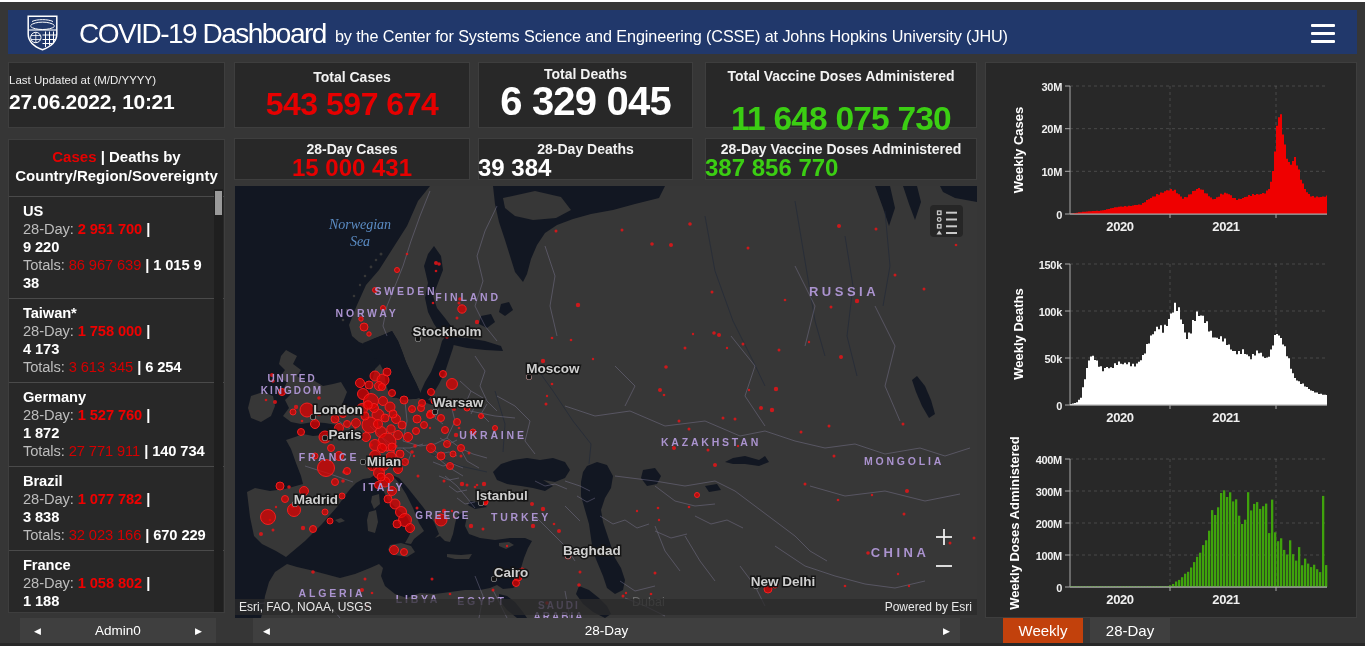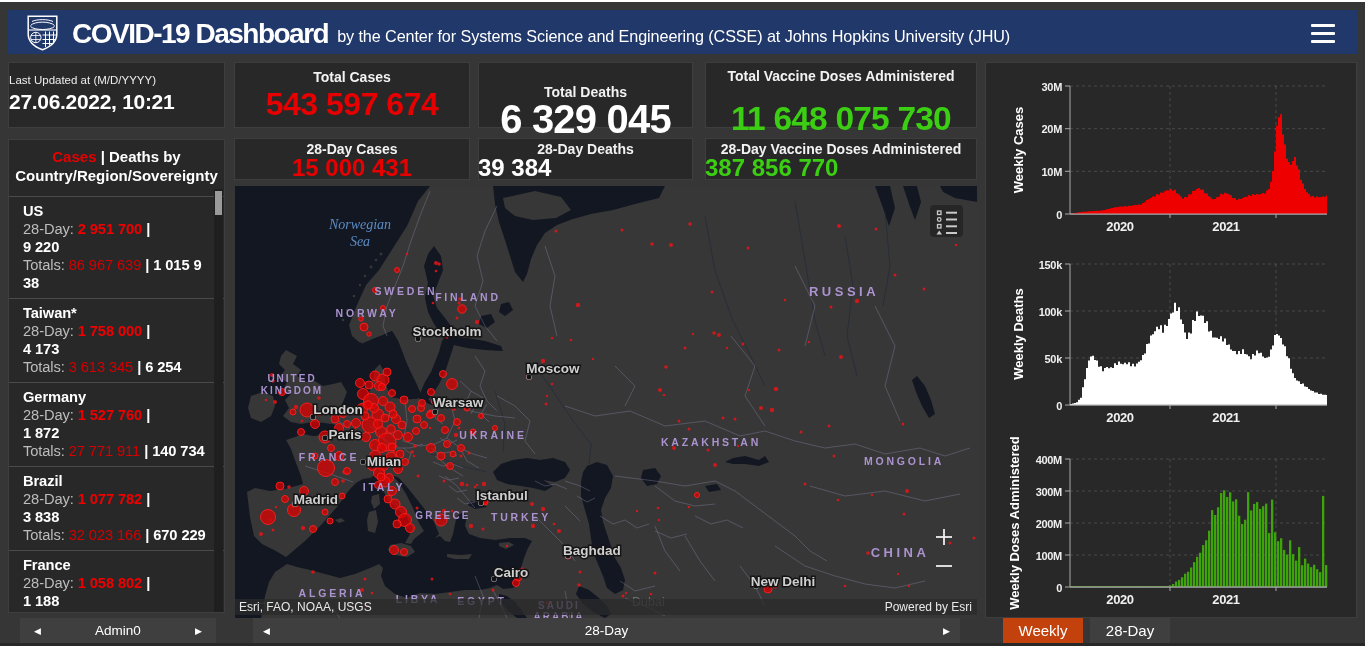--- a/index.html
+++ b/index.html
@@ -1,19 +1,19 @@
 <!DOCTYPE html>
 <html><head><meta charset="utf-8">
 <style>
 *{margin:0;padding:0;box-sizing:border-box}
 body{width:1365px;height:646px;background:#363636;font-family:"Liberation Sans",sans-serif;overflow:hidden;position:relative}
 .abs{position:absolute}
 .panel{position:absolute;background:#282828;border:1px solid #3e3e3e}
 .hdr{position:absolute;left:8px;top:10px;width:1349px;height:44px;background:#21386b;display:flex;align-items:center}
-.hdr h1{font-size:28px;font-weight:bold;color:#fff;letter-spacing:-1.5px;margin-left:13px;position:relative;top:1.5px}
+.hdr h1{font-size:28px;font-weight:normal;color:#fff;letter-spacing:-1.5px;margin-left:20px;position:relative;top:1.5px}
 .hdr .sub{font-size:16.2px;color:#fff;margin-left:9px;padding-top:9px;letter-spacing:-0.1px}
 .burger{position:absolute;right:22px;top:14px;width:24px}
 .burger div{height:2.6px;background:#fff;margin-bottom:5.4px;border-radius:1px}
 .statlab{font-size:14px;font-weight:bold;color:#f2f2f2;text-align:center}
 .red{color:#e60000}.grn{color:#3bce13}.wht{color:#fff}
 .barbtn{position:absolute;height:25px;top:618px;background:#3f3f3f;color:#fff;display:flex;align-items:center;justify-content:space-between;font-size:13.5px}
 .arrow{font-size:9px;color:#fff}
 .entry{padding:5px 0 6px 14px;border-bottom:1px solid #4a4a4a;font-size:14.7px;line-height:18px;color:#fff;white-space:nowrap;letter-spacing:-0.1px}
 .entry .nm{font-weight:bold}
 .entry .lb{color:#bdbdbd}
@@ -64,21 +64,21 @@
     <span>Admin0</span>
     <span class="arrow">▶</span>
   </div>
 
 <div class="panel" style="left:234px;top:62px;width:236px;height:66px"></div>
 <div class="abs" style="left:234px;top:69px;width:236px" class2="statlab">
     <div class="statlab">Total Cases</div>
     <div style="text-align:center;font-size:32px;font-weight:bold;margin-top:1px;letter-spacing:-0.5px" class="red">543 597 674</div>
   </div>
 <div class="panel" style="left:478px;top:62px;width:215px;height:66px"></div>
-<div class="abs" style="left:478px;top:84px;width:215px">
+<div class="abs" style="left:478px;top:66px;width:215px">
     <div class="statlab">Total Deaths</div>
     <div style="text-align:center;font-size:40px;font-weight:bold;margin-top:-3px;letter-spacing:-0.8px" class="wht">6 329 045</div>
   </div>
 <div class="panel" style="left:705px;top:62px;width:272px;height:66px"></div>
 <div class="abs" style="left:705px;top:68px;width:272px">
     <div class="statlab">Total Vaccine Doses Administered</div>
     <div style="text-align:center;font-size:33.5px;font-weight:bold;margin-top:16px;letter-spacing:-0.8px" class="grn">11 648 075 730</div>
   </div>
 
 <div class="panel" style="left:234px;top:138px;width:236px;height:42px"></div>

